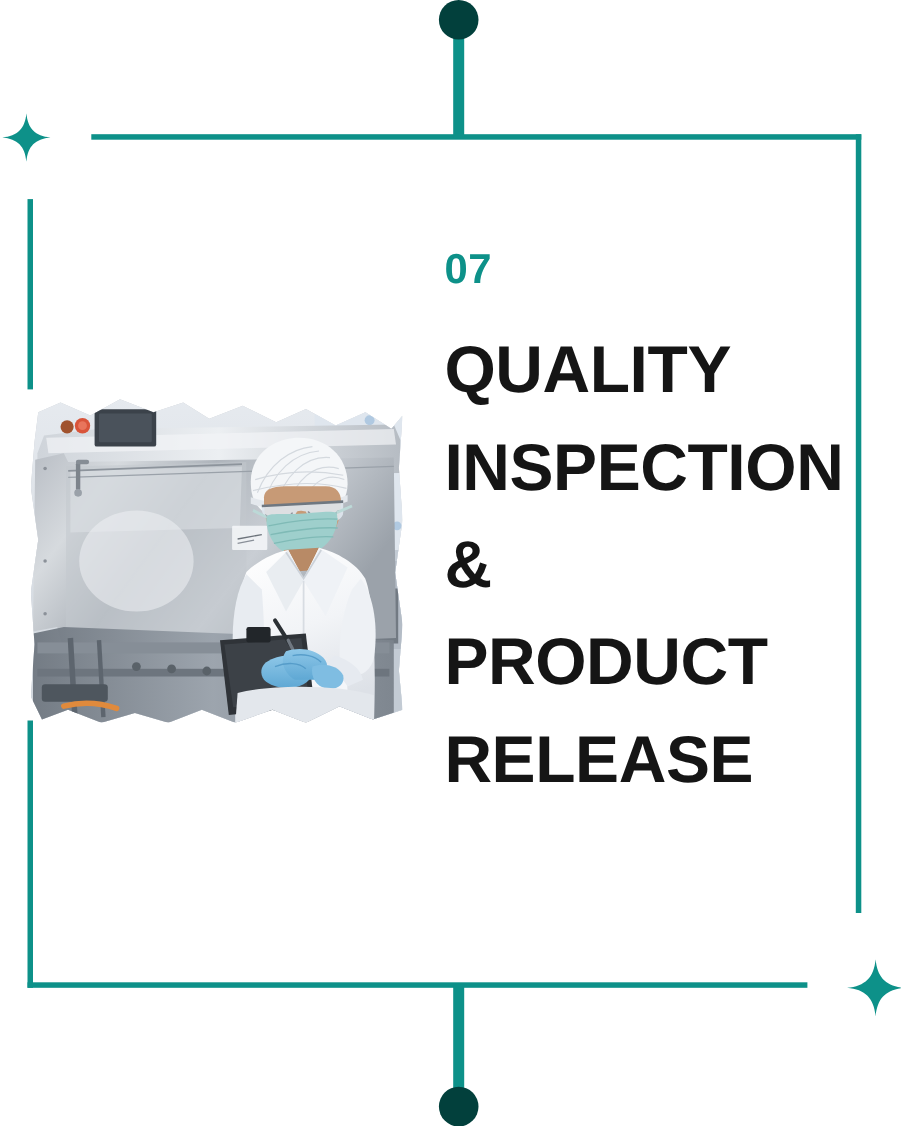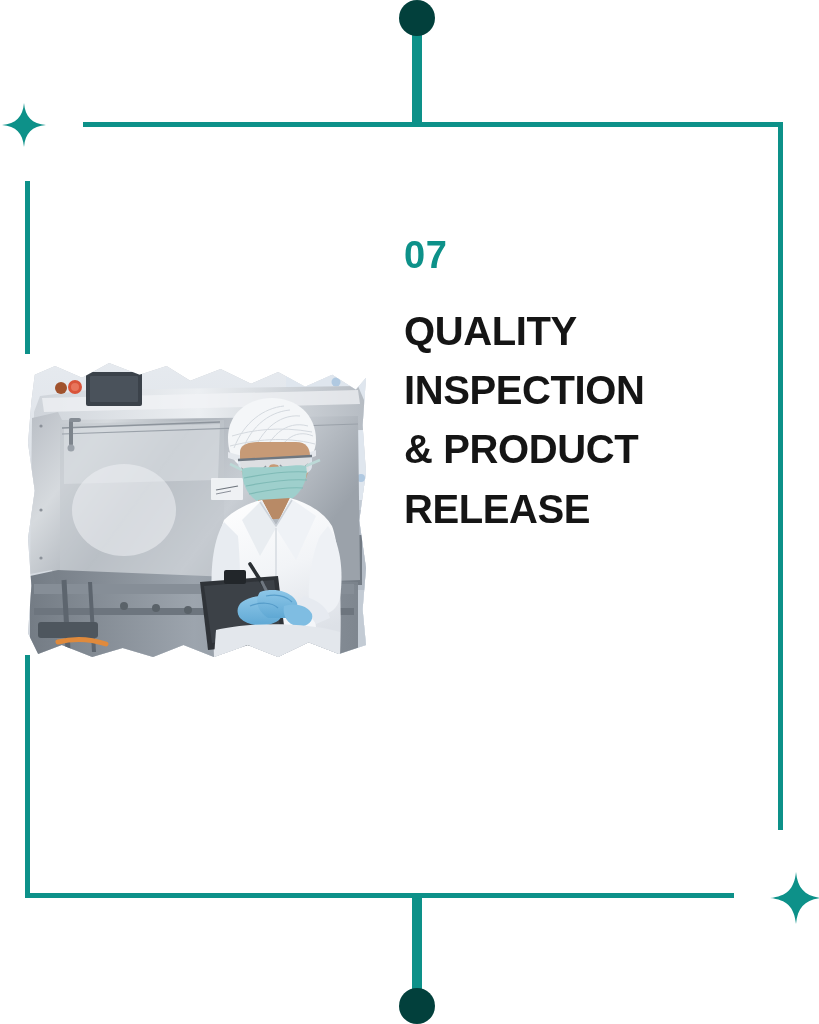--- a/index.html
+++ b/index.html
@@ -128,33 +128,33 @@
     );
     overflow: hidden;
     background: #c8ccd2;
   }
   .photo-clip svg { display: block; width: 100%; height: 100%; }
 
   
   .text-col {
     position: absolute;
     left: 404px;
-    top: 236px;
+    top: 226px;
     width: 266px;
   }
   .step-number {
     font-size: 38px;
     font-weight: bold;
     color: #0d9189;
     line-height: 1;
     letter-spacing: 0.5px;
     margin: 0 0 28px 0;
   }
   .headline {
-    font-size: 40px;
+    font-size: 60px;
     font-weight: bold;
     color: #151515;
     line-height: 1.48;
     letter-spacing: -0.4px;
     margin: 0 0 30px 0;
   }
   .body-copy {
     font-size: 20.5px;
     font-weight: 400;
     color: #8a8a8a;

